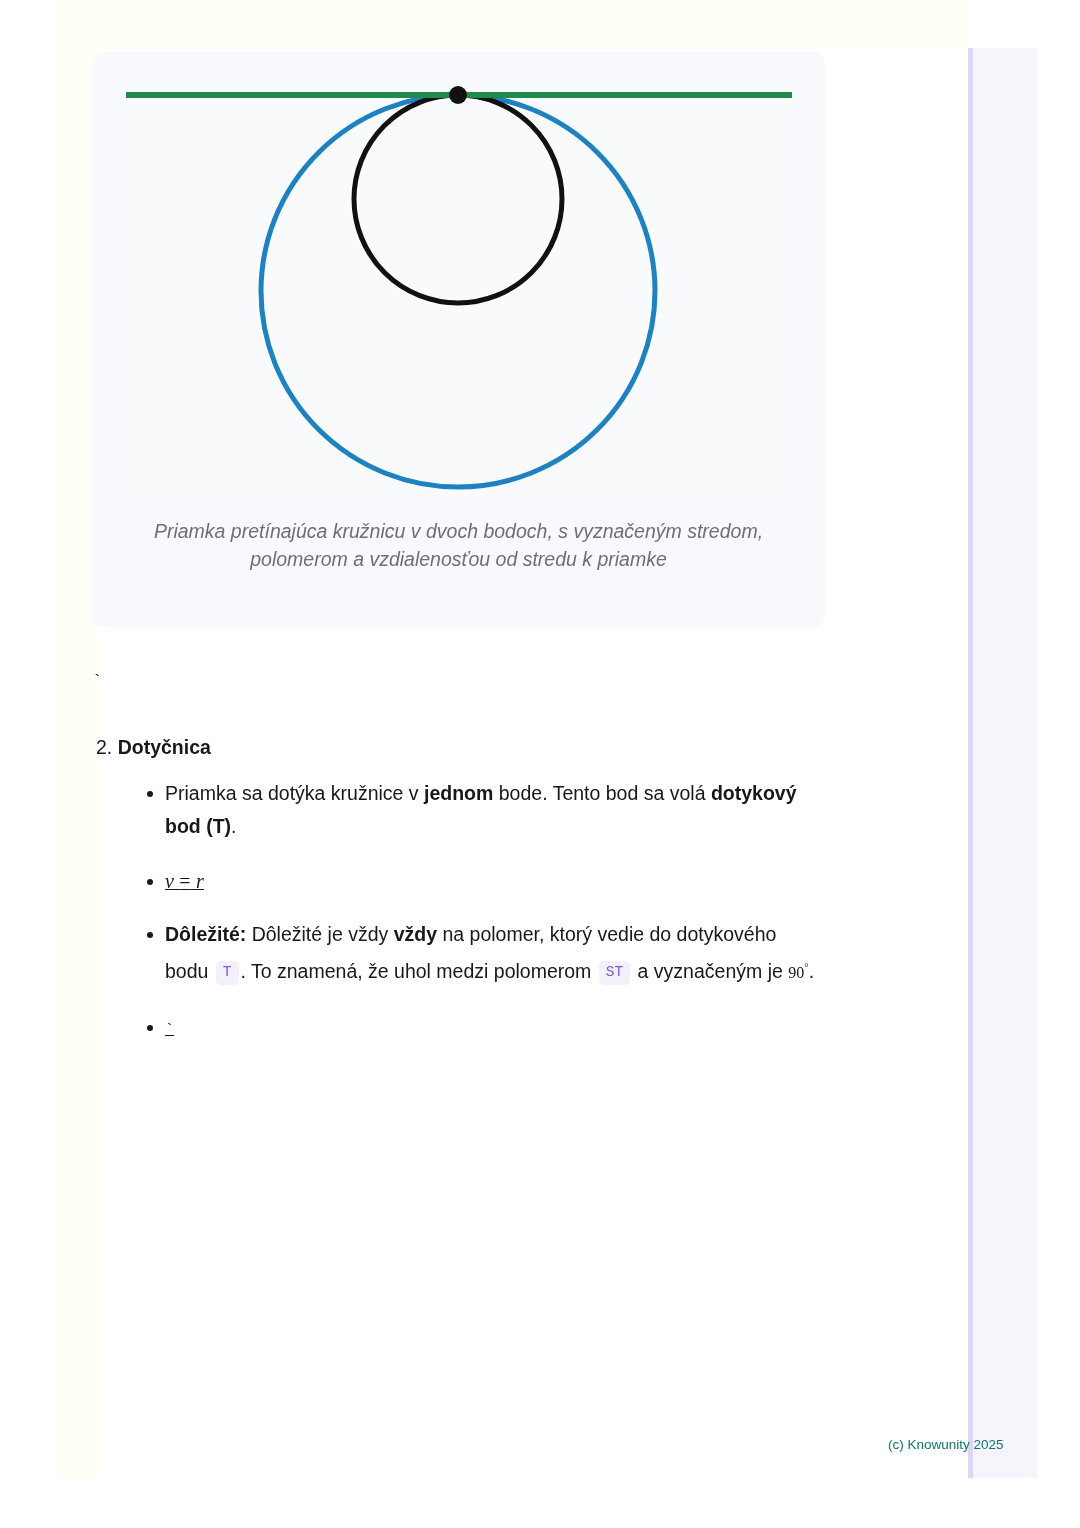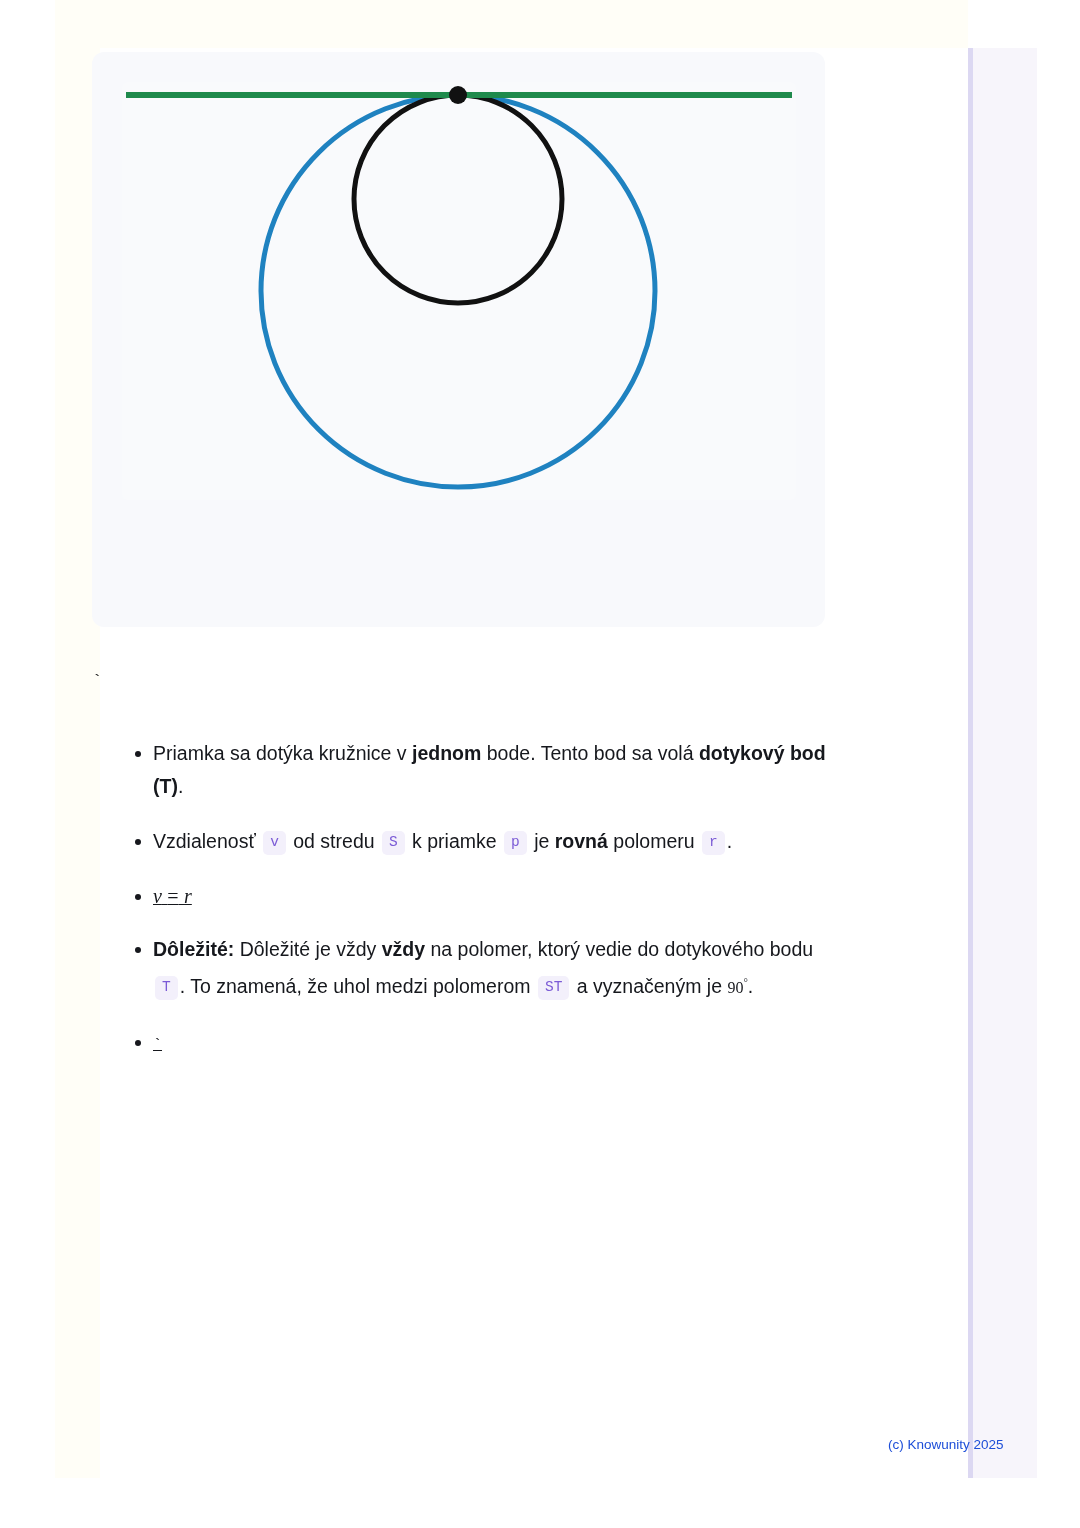--- a/index.html
+++ b/index.html
@@ -98,21 +98,21 @@
     font-size: 19.5px;
     line-height: 28px;
     color: #16181d;
     margin: 0 0 14px 0;
   }
   .section-heading .sec-num { font-weight: 400; }
   .section-heading .sec-title { font-weight: 700; }
 
   ul.bullets {
     list-style: none;
-    margin: 4px;
+    margin: 16px;
     padding: 0;
   }
   ul.bullets > li {
     position: relative;
     padding-left: 53px;
     margin-bottom: 22px;
     font-size: 19.5px;
     line-height: 33px;
     color: #16181d;
   }
@@ -166,21 +166,21 @@
     font-family: "Liberation Mono", monospace;
     font-size: 15px;
   }
 
   
   #watermark {
     position: absolute;
     left: 888px;
     top: 1437px;
     font-size: 13.5px;
-    color: #1d4ed8;
+    color: #0f766e;
     white-space: nowrap;
   }
 </style>
 </head>
 <body>
 
 <div id="page-sheet"></div>
 <div id="content-area"></div>
 <div id="right-strip"></div>
 
@@ -192,36 +192,42 @@
       <ellipse cx="336" cy="209" rx="197" ry="196" fill="none" stroke="#1f82c0" stroke-width="5"></ellipse>
 
       <ellipse cx="336" cy="117" rx="104" ry="104" fill="none" stroke="#111111" stroke-width="5"></ellipse>
 
       <line x1="4" y1="13" x2="670" y2="13" stroke="#1f8a4c" stroke-width="6" stroke-linecap="butt"></line>
 
       <circle cx="336" cy="13" r="9" fill="#111111"></circle>
     </svg>
   </div>
 
+  <div id="figure-caption">
+    <span>Priamka pretínajúca kružnicu v dvoch bodoch, s vyznačeným stredom,</span>
+    <br>
+    <span>polomerom a vzdialenosťou od stredu k priamke</span>
+  </div>
 </div>
 
 <div id="stray-tick">`</div>
 
 <div id="section-block">
 
+  <div class="section-heading">
+    <span class="sec-num">2.</span>
+    <span class="sec-title">Dotyčnica</span>
+  </div>
 
   <ul class="bullets">
 
     <li>
       <span>Priamka sa dotýka kružnice v </span><b>jednom</b><span> bode. Tento bod sa volá </span><b>dotykový bod (T)</b><span>.</span>
     </li>
 
-    <li>
-      <span>Vzdialenosť </span><code class="tok">v</code><span> od stredu </span><code class="tok">S</code><span> k priamke </span><code class="tok">p</code><span> je </span><b>rovná</b><span> polomeru </span><code class="tok">r</code><span>.</span>
-    </li>
 
     <li class="tight">
       <span class="mathit">v</span>
       <span class="mathop">=</span>
       <span class="mathit">r</span>
     </li>
 
     <li>
       <b>Dôležité:</b><span> Dôležité je vždy </span><b>vždy</b><span> na polomer, ktorý vedie do dotykového bodu </span><code class="tok">T</code><span>. To znamená, že uhol medzi polomerom </span><code class="tok">ST</code><span> a vyznačeným je </span><span class="mathnum">90</span><span class="deg">°</span><span>.</span>
     </li>

